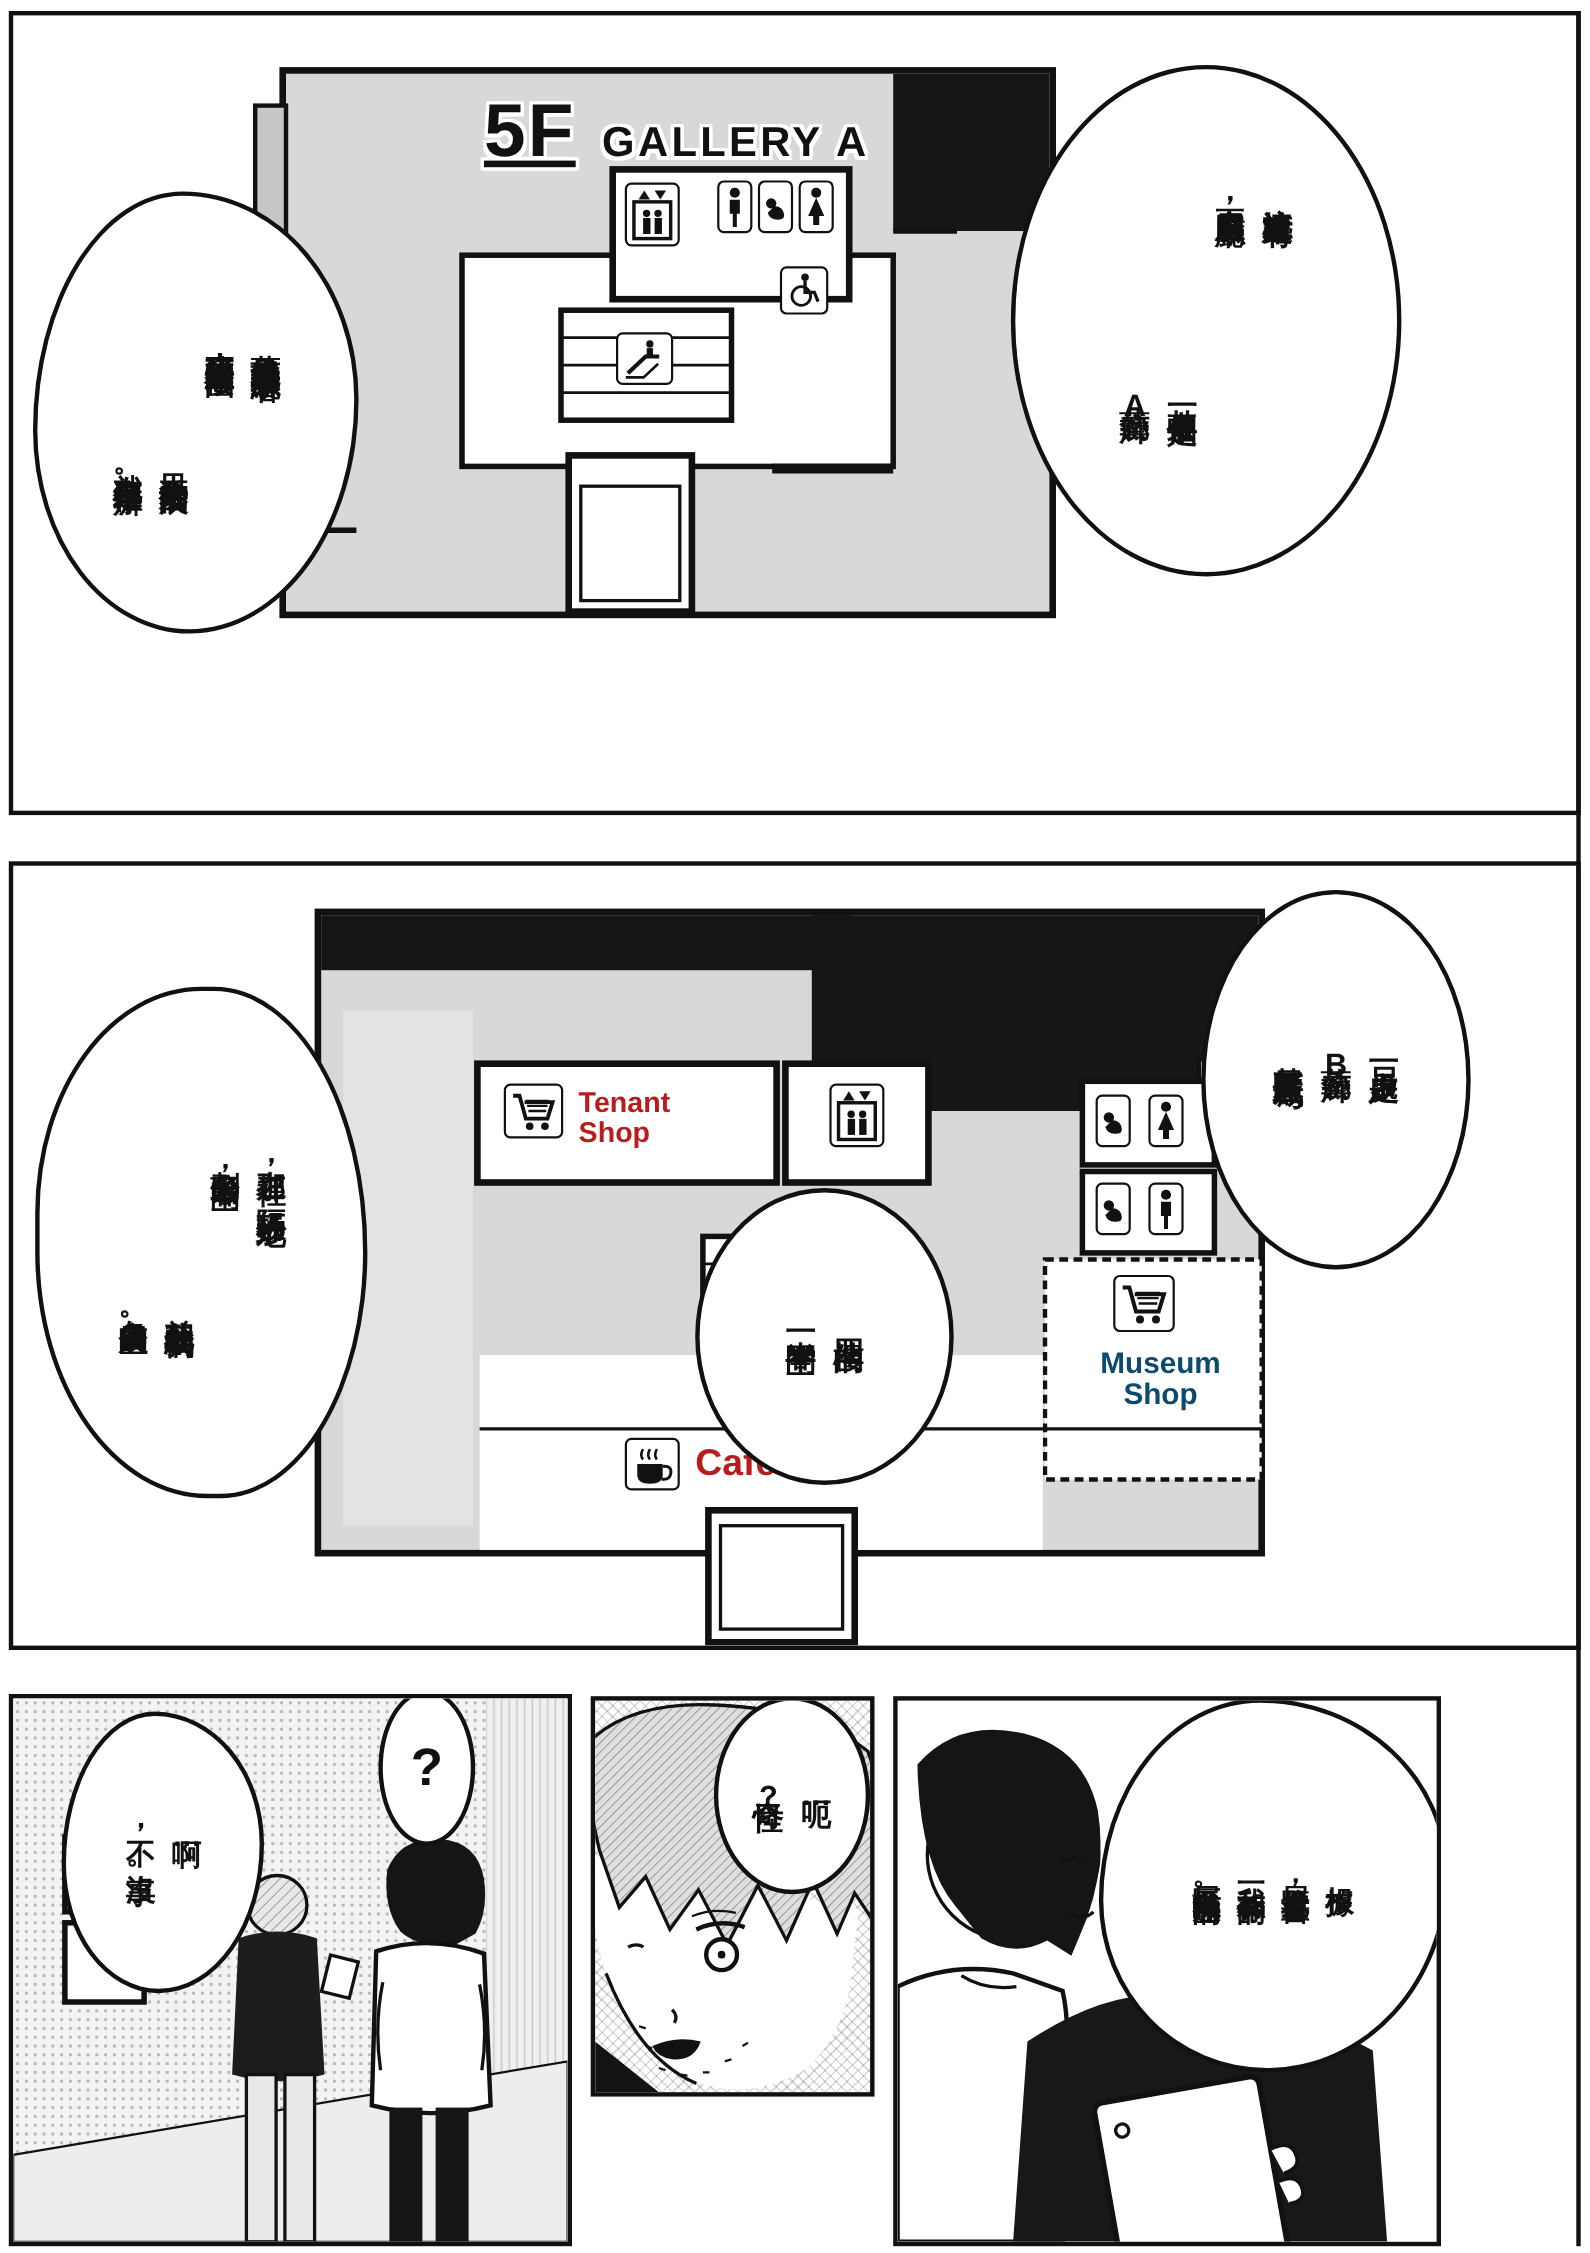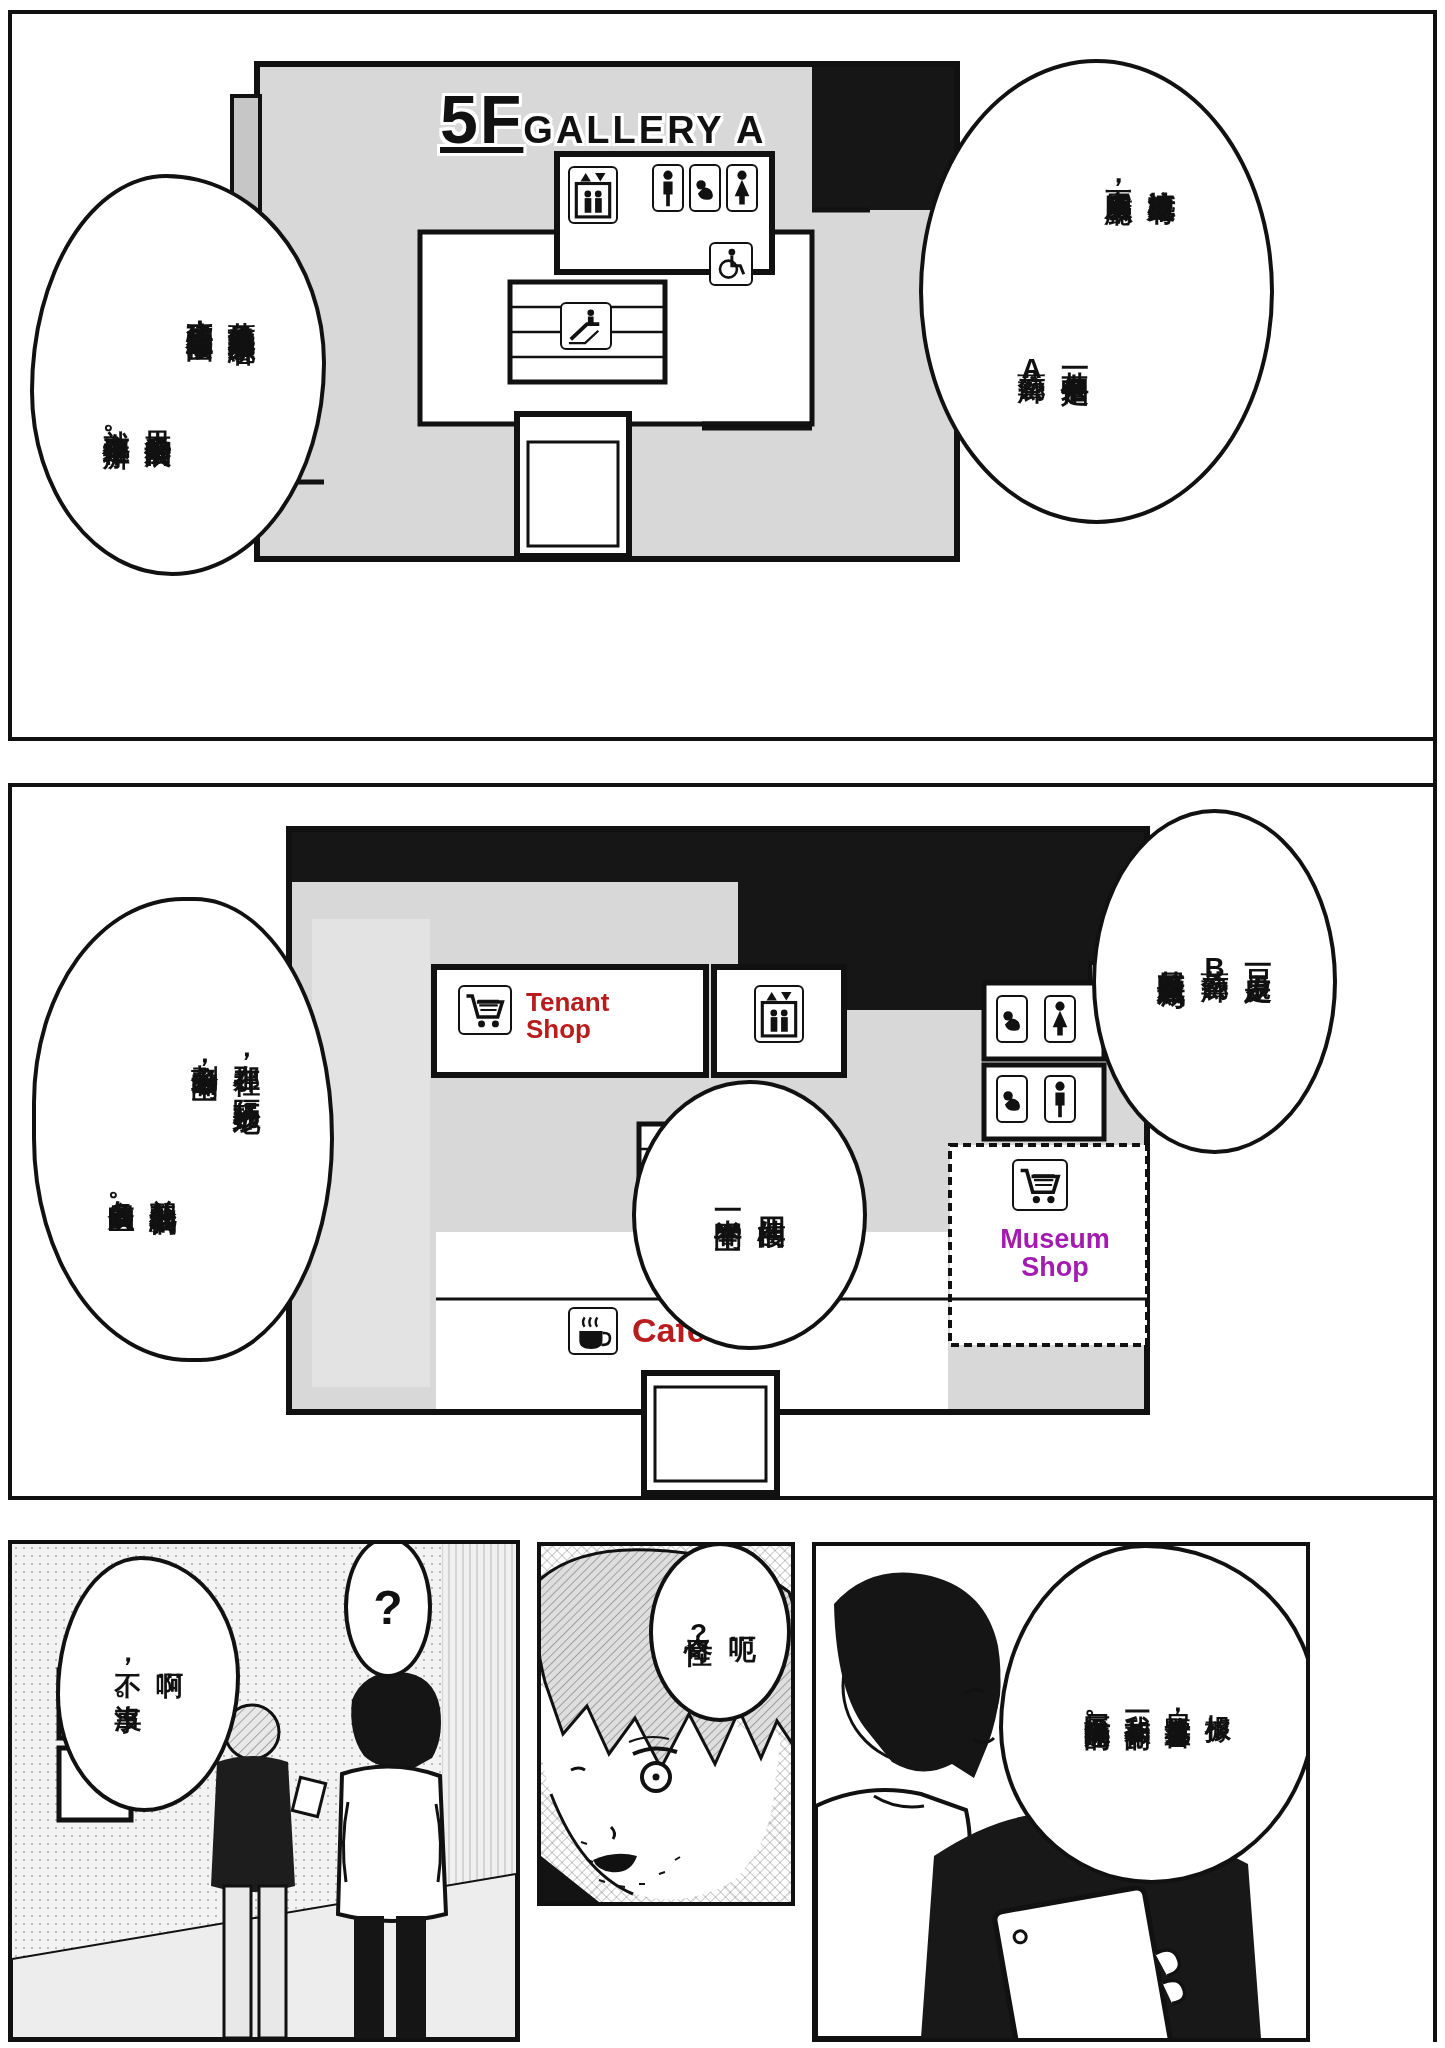--- a/index.html
+++ b/index.html
@@ -11,26 +11,26 @@
   #p3{left:8px;top:1540px;width:512px;height:502px;}
   #p4{left:537px;top:1542px;width:258px;height:364px;}
   #p5{left:812px;top:1542px;width:498px;height:500px;}
   .edge-rule{position:absolute;left:1433px;top:10px;width:4px;height:2032px;background:#111;}
   .plansvg{position:absolute;left:0;top:0;z-index:1;}
   
   .ftitle{position:absolute;z-index:2;font-weight:900;white-space:nowrap;color:#111;
      text-shadow:-3px 0 0 #fff,3px 0 0 #fff,0 -3px 0 #fff,0 3px 0 #fff,
                  -3px -3px 0 #fff,3px 3px 0 #fff,-3px 3px 0 #fff,3px -3px 0 #fff;}
   .ftitle .big{font-size:68px;letter-spacing:2px;text-decoration:underline;}
-  .ftitle .small{font-size:38px;letter-spacing:3px;}
+  .ftitle .small{font-size:38px;letter-spacing:3px;margin-left:24px;}
   
   .ib{position:absolute;background:#fff;border:2.5px solid #111;border-radius:6px;
       padding:3px;box-sizing:border-box;z-index:3;}
   .roomlabel{position:absolute;z-index:3;font-weight:bold;color:#b91c1c;line-height:1.05;}
-  .muslabel{color:#a21caf;}
+  .muslabel{color:#0c4a6e;}
   
   .bub{position:absolute;background:#fff;border:4px solid #111;border-radius:50%;
        z-index:5;display:flex;align-items:center;justify-content:center;box-sizing:border-box;}
   .cloud{border-radius:46% 54% 52% 48% / 54% 47% 53% 46%;}
   .cloud2{border-radius:52% 48% 46% 54% / 46% 54% 50% 50%;}
   .vtext{writing-mode:vertical-rl;text-orientation:upright;font-weight:bold;color:#111;
          line-height:1.55;letter-spacing:2px;}
   .vtext span{display:block;}
   .fs26{font-size:26px;} .fs27{font-size:27px;} .fs28{font-size:28px;}
   .ind4{text-indent:4em;} .ind5{text-indent:5em;} .ind65{text-indent:6.5em;}

